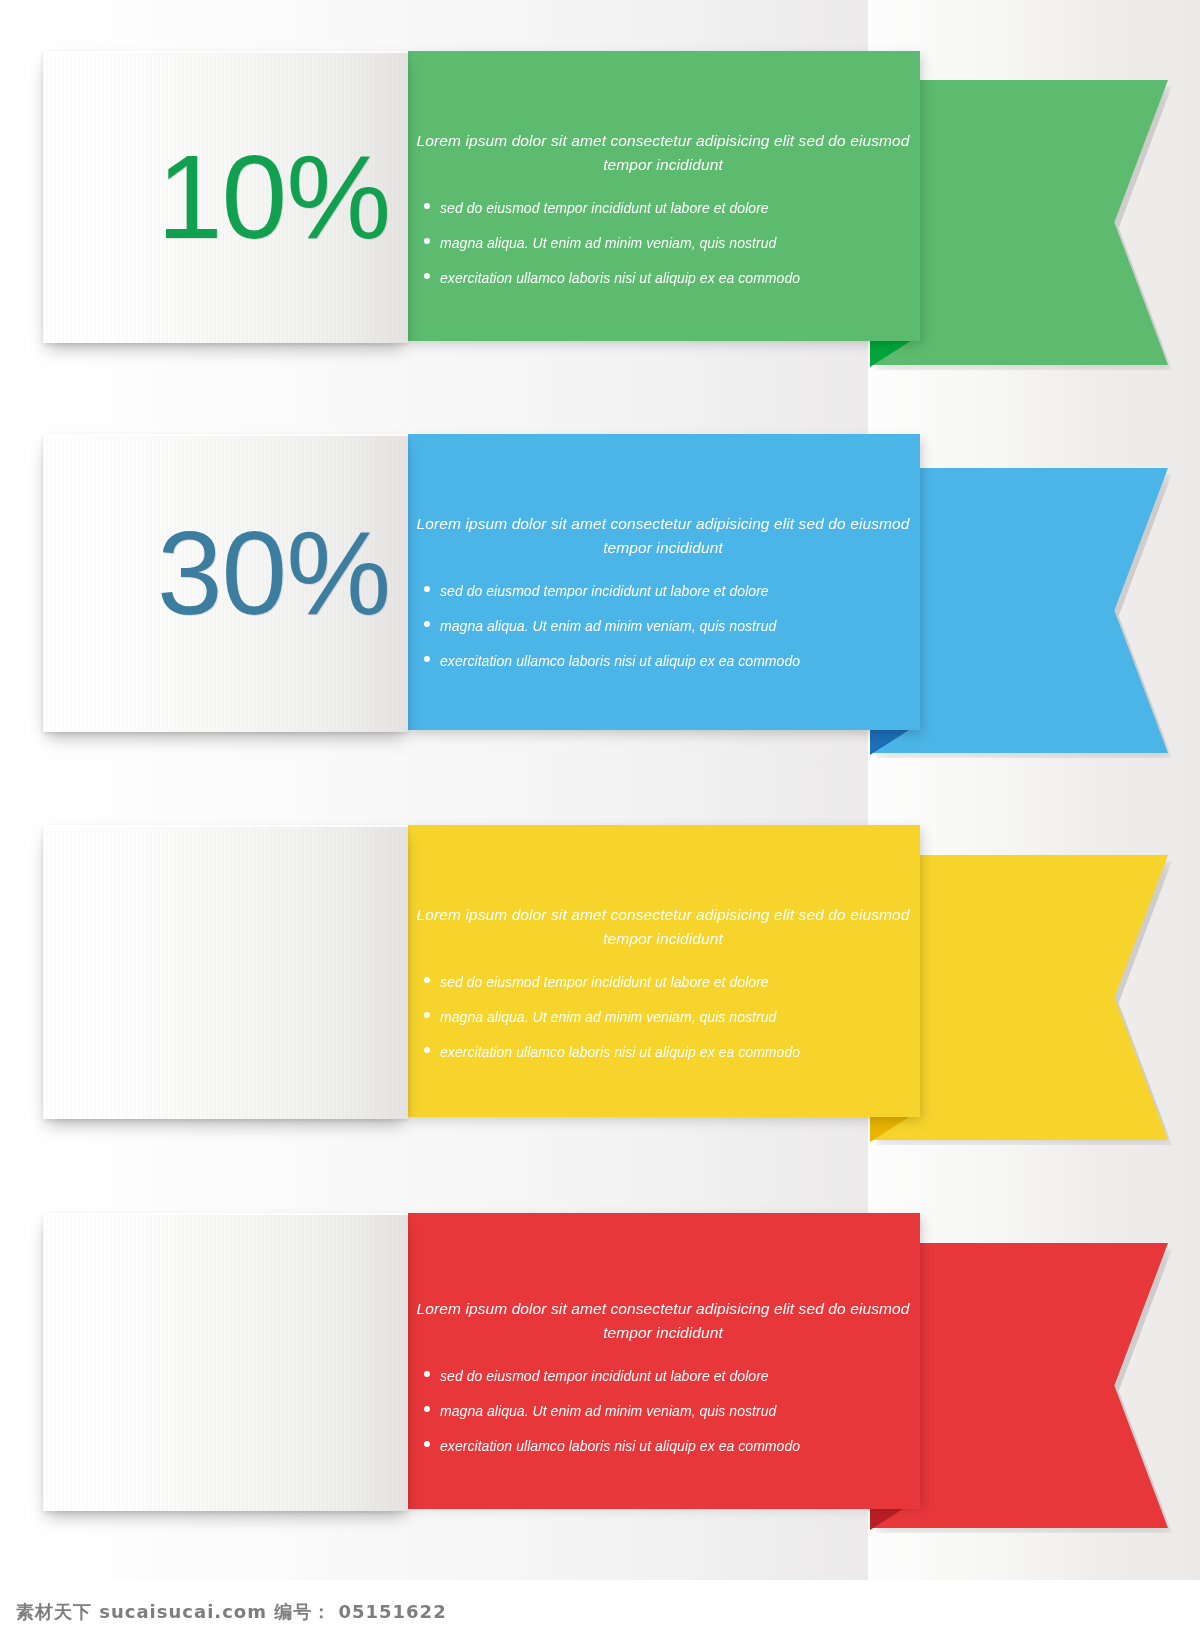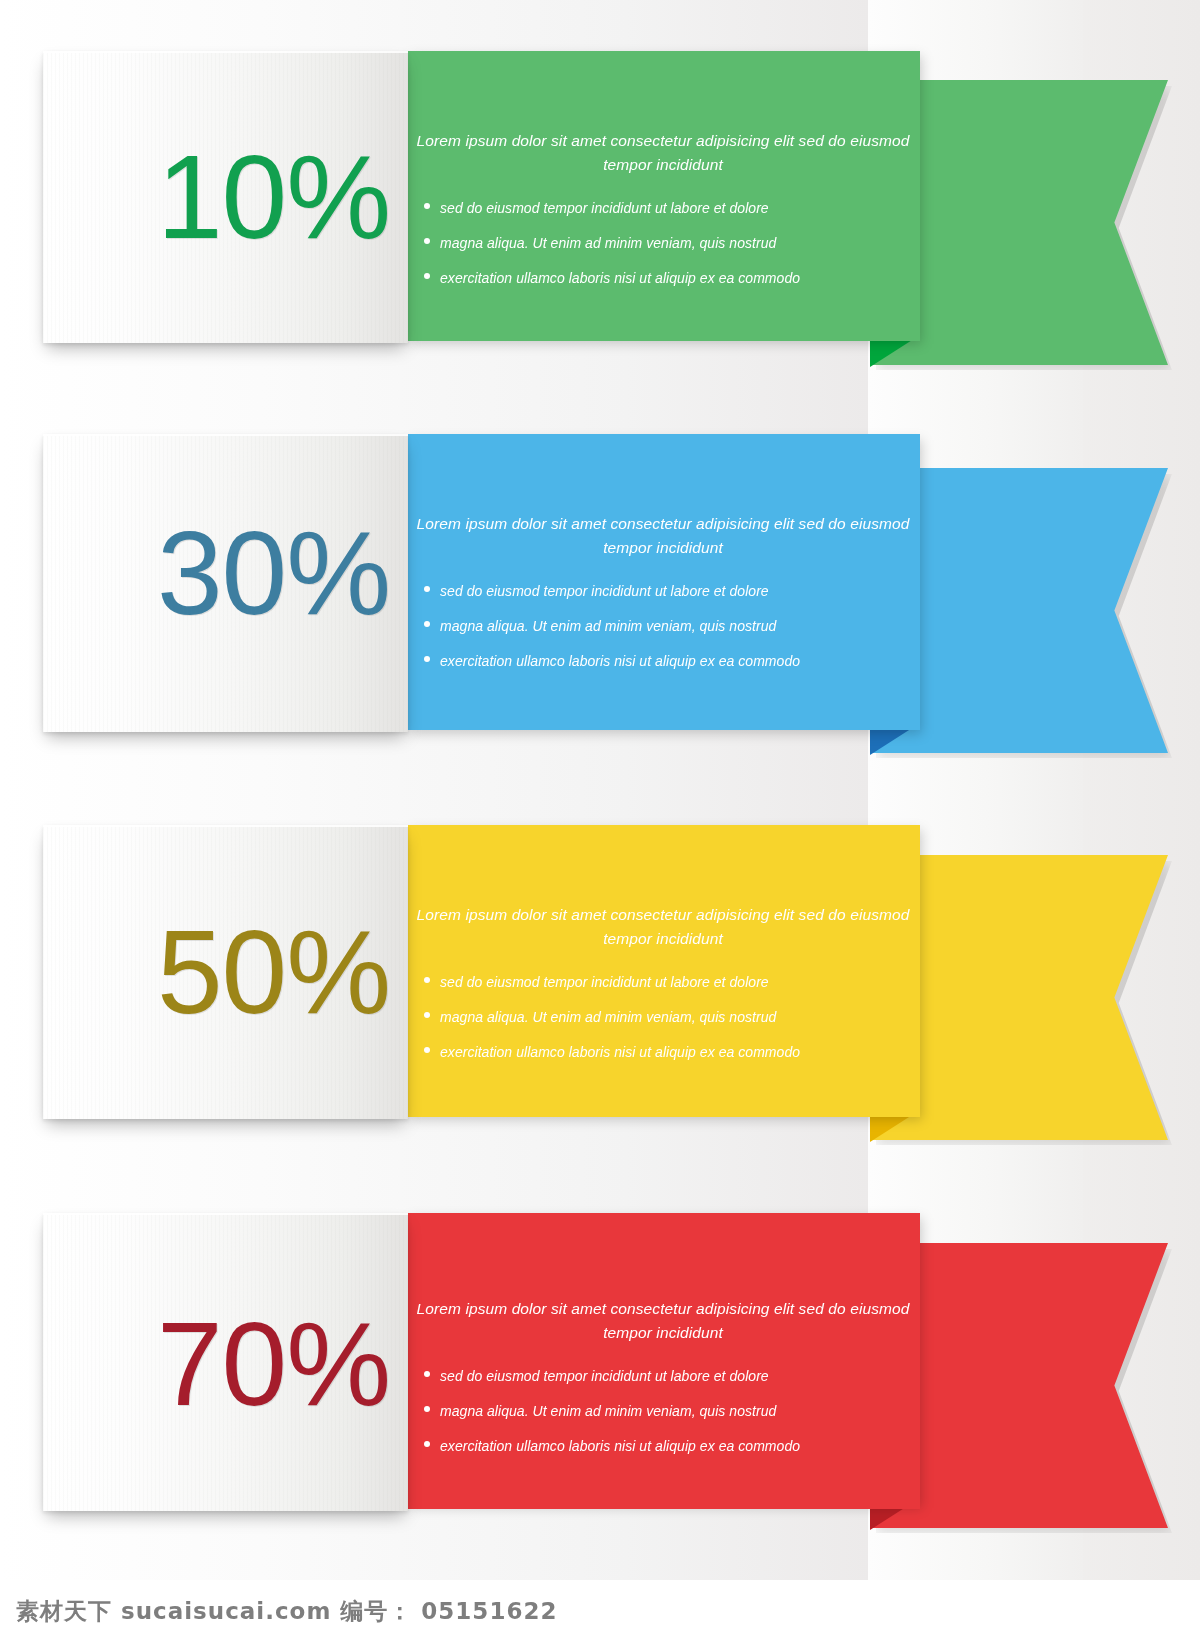--- a/index.html
+++ b/index.html
@@ -144,21 +144,21 @@
   
   .footer {
     position:absolute; left:0; bottom:0;
     width:1200px; height:63px;
     background:#ffffff;
     display:flex; align-items:center;
   }
   .footer-txt {
     margin-left:16px;
     color:#7e7e7e;
-    font-size:23px;
+    font-size:18px;
     font-weight:700;
     letter-spacing:1px;
     font-family:"DejaVu Sans", sans-serif;
     white-space:nowrap;
   }
 </style>
 </head>
 <body>
 
 <div id="stage">
@@ -264,21 +264,20 @@
           <div class="bullet">
             <span class="dot"></span>
             <span>exercitation ullamco laboris nisi ut aliquip ex ea commodo</span>
           </div>
         </div>
       </div>
     </div>
 
     <div class="card" style="left:43px;top:50px;width:365px;height:294px;">
       <div class="card-topline"></div>
-      <div class="pct" style="top:88px;color:#9c8518;text-shadow:1px 1px 0 rgba(0,0,0,0.10);">50%</div>
     </div>
   </div>
 
   <div class="row" style="top:1163px;height:400px;">
     <div class="tail-shadow" style="left:876px;top:86px;width:296px;height:284px;"></div>
     <div class="tail" style="left:870px;top:80px;width:298px;height:285px;background:#e8373b;"></div>
 
     <div class="fold" style="left:870px;top:335px;width:50px;height:32px;background:#b81f25;"></div>
 
     <div class="panel-shadow" style="left:410px;top:55px;width:512px;height:290px;"></div>
@@ -300,21 +299,20 @@
           <div class="bullet">
             <span class="dot"></span>
             <span>exercitation ullamco laboris nisi ut aliquip ex ea commodo</span>
           </div>
         </div>
       </div>
     </div>
 
     <div class="card" style="left:43px;top:50px;width:365px;height:298px;">
       <div class="card-topline"></div>
-      <div class="pct" style="top:92px;color:#a51d2c;text-shadow:1px 1px 0 rgba(0,0,0,0.10);">70%</div>
     </div>
   </div>
 
   <div class="footer">
     <span class="footer-txt">素材天下 sucaisucai.com  编号： 05151622</span>
   </div>
 
 </div>
 
 </body></html>

